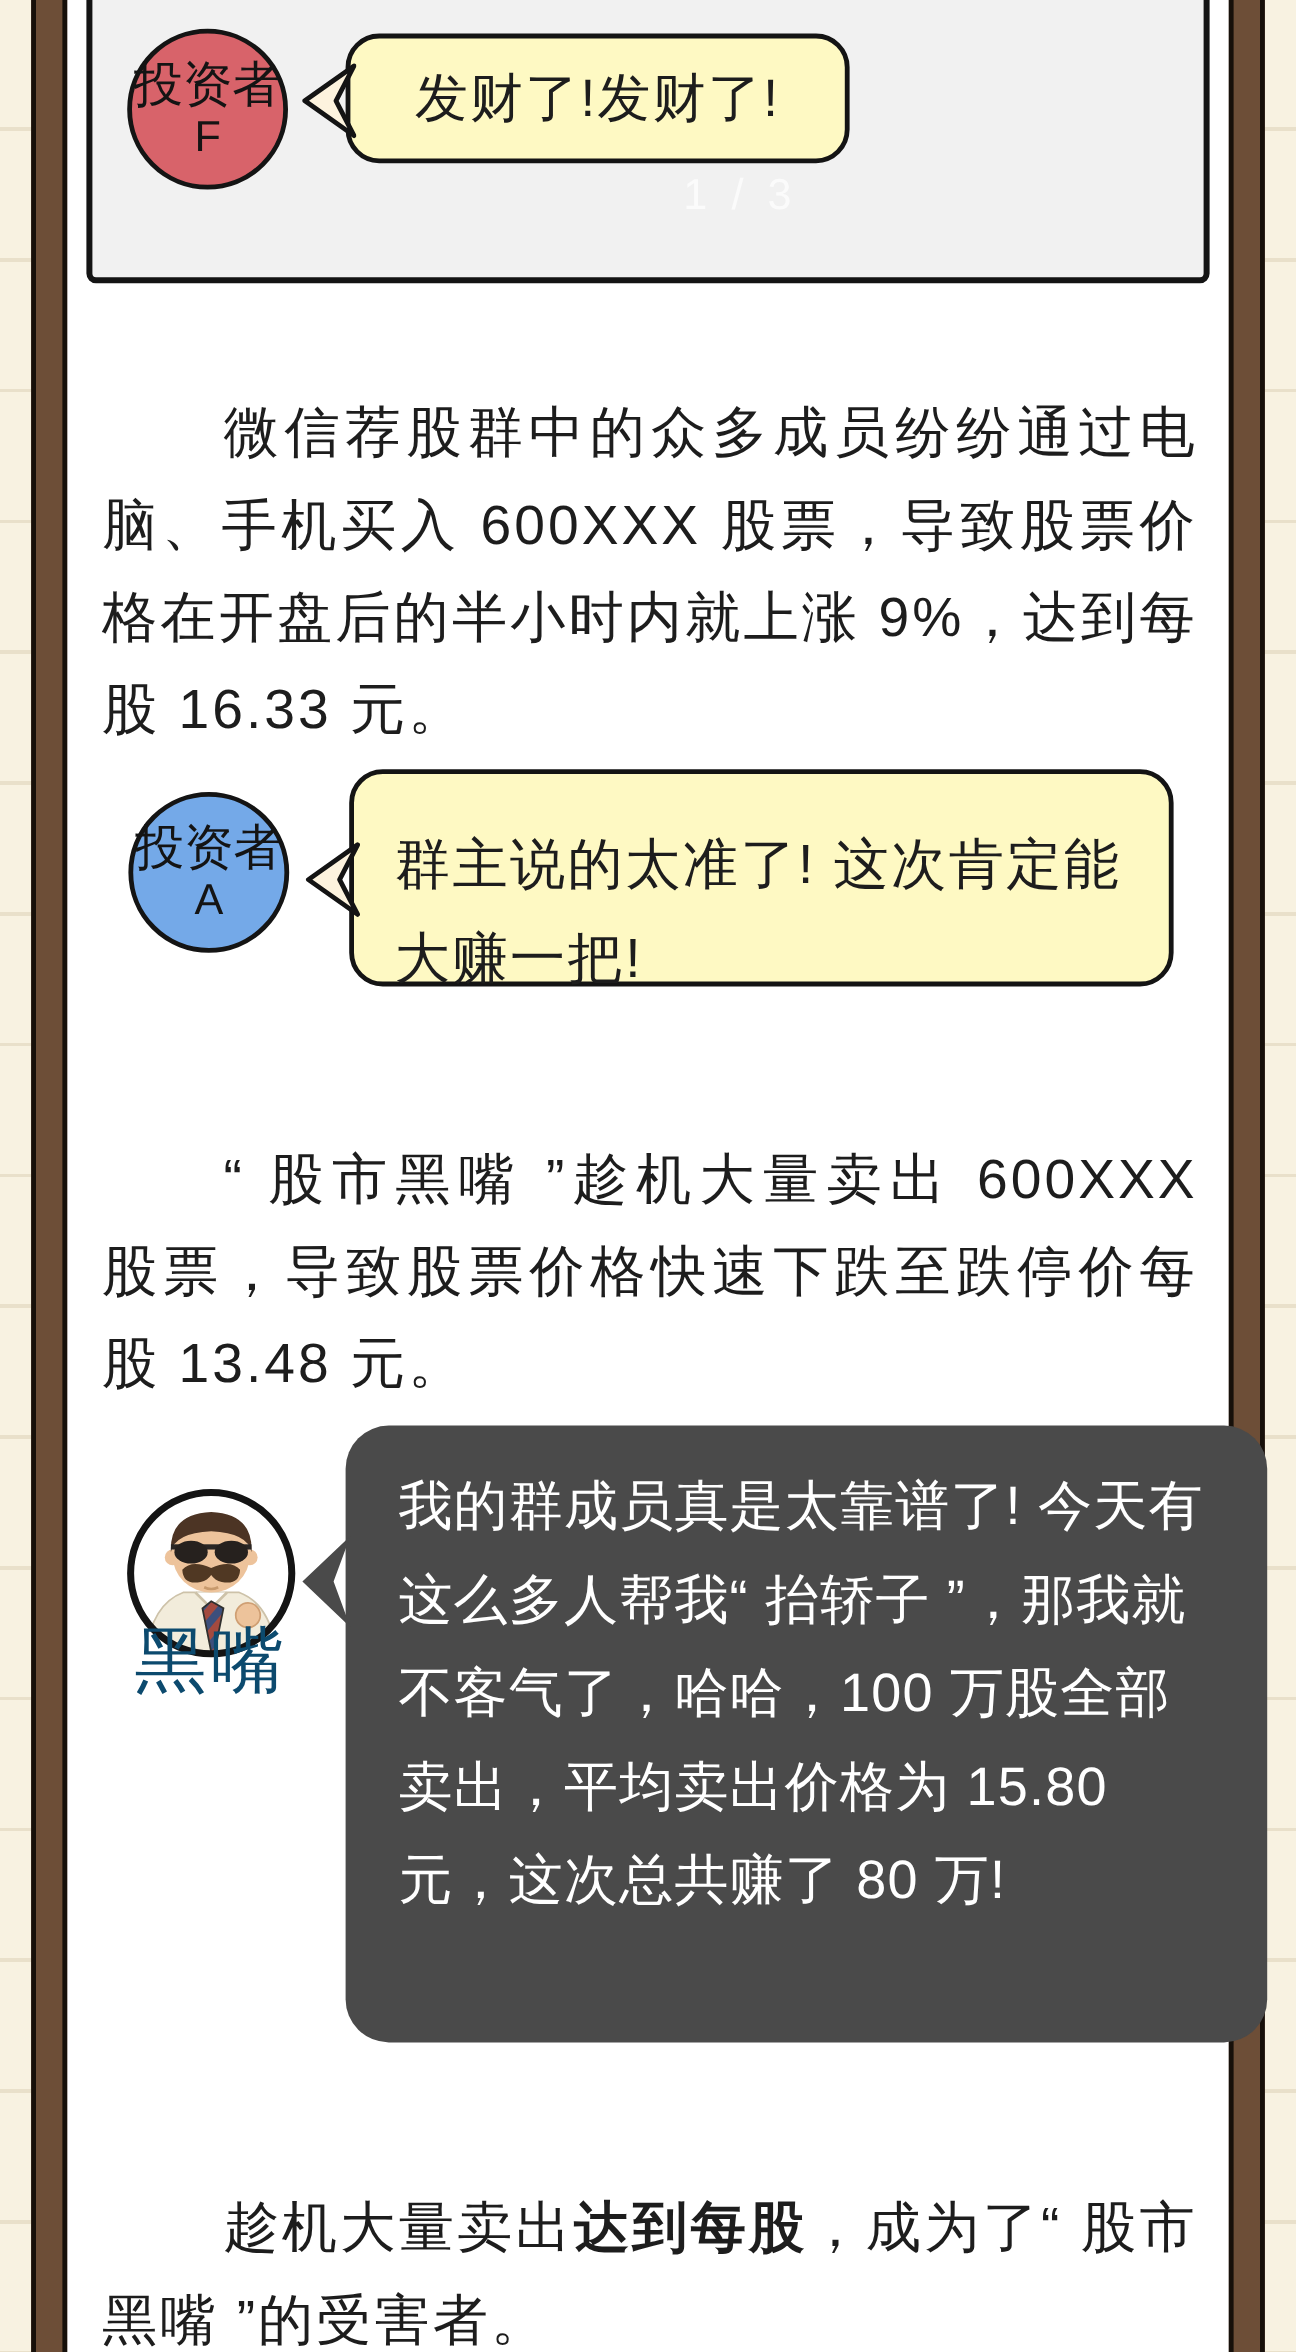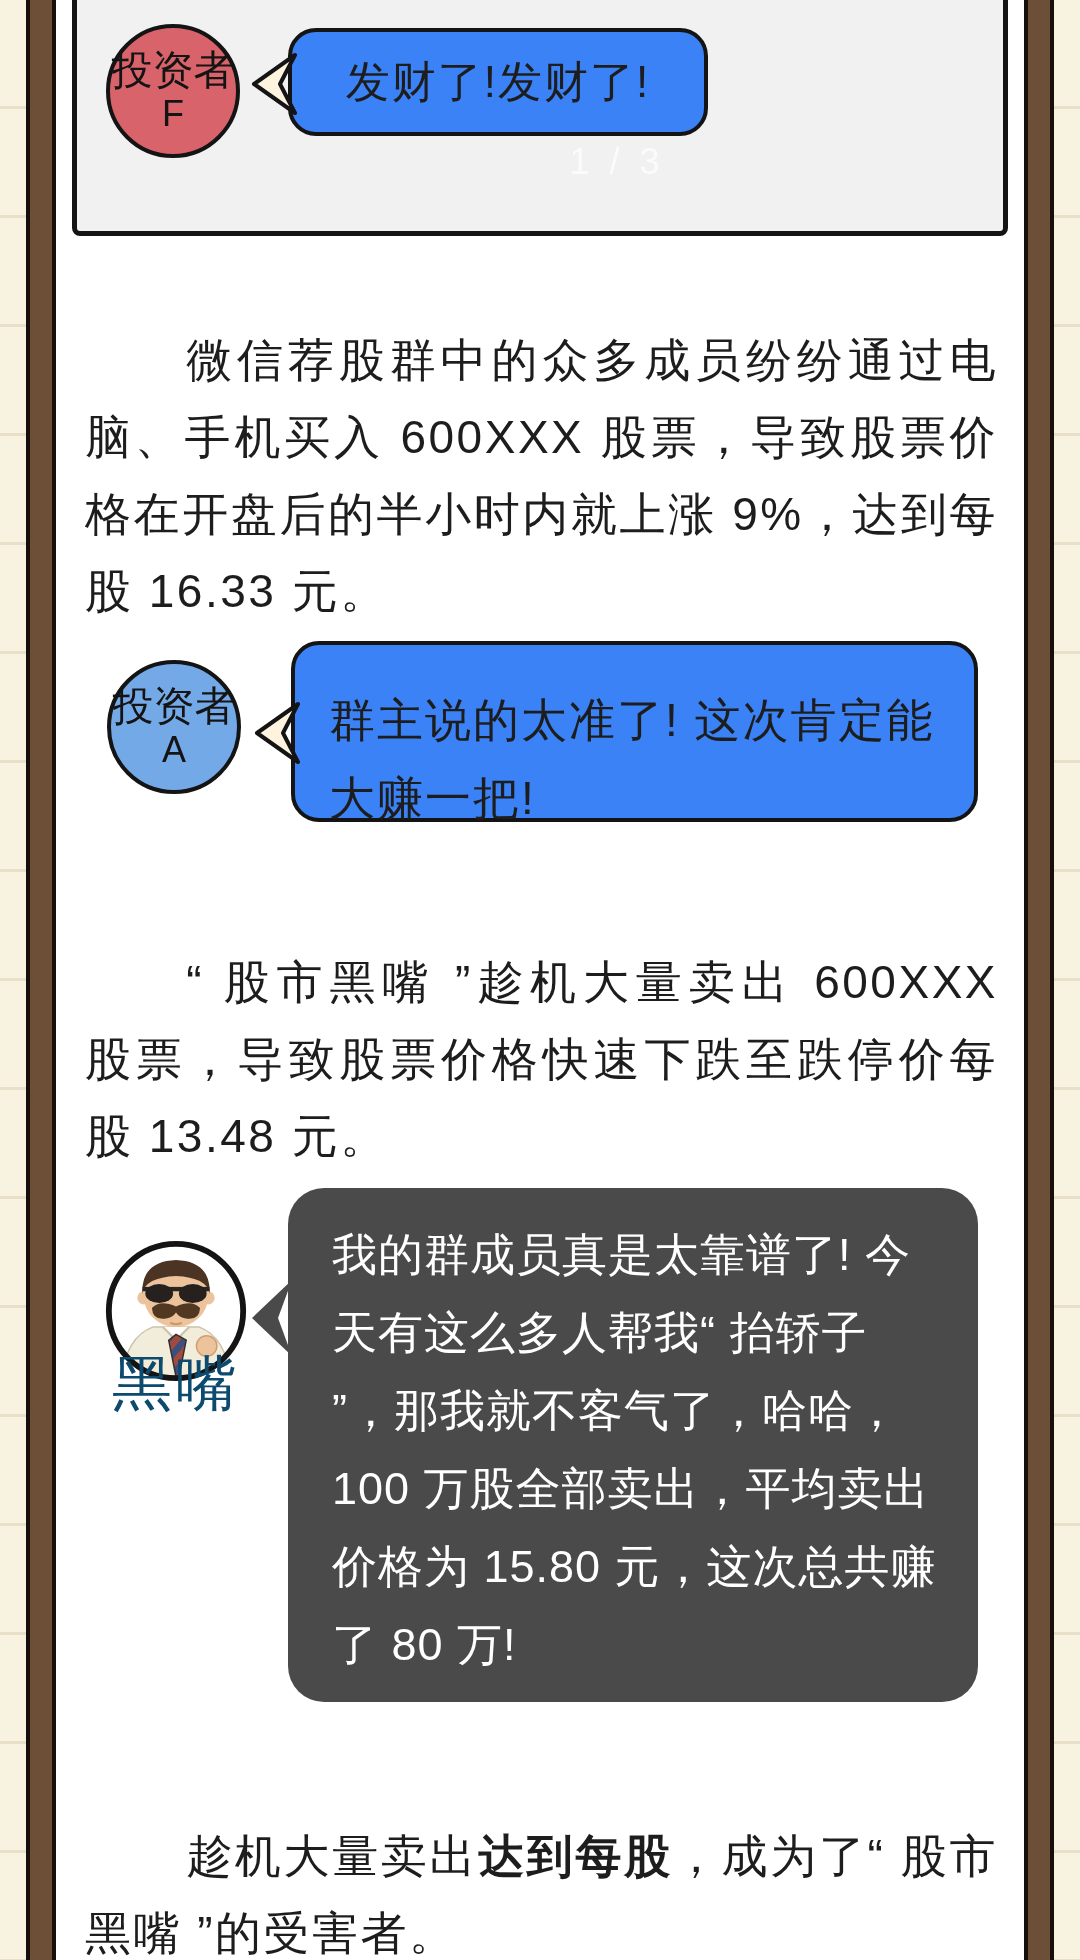--- a/index.html
+++ b/index.html
@@ -52,35 +52,35 @@
   }
   .avatar-hz svg{display:block;width:146px;height:146px;}
   .label-hz{
     position:absolute;left:83px;top:1344px;width:186px;
     text-align:center;font-size:60px;color:#0c4a6e;letter-spacing:4px;
   }
 
   
   .bubble{
     position:absolute;box-sizing:border-box;
-    background:#3b82f6;border:4px solid #141414;border-radius:28px;
+    background:#fef9c3;border:4px solid #141414;border-radius:28px;
   }
   .bubble .tail{position:absolute;}
   .bubble-f{
     left:288px;top:28px;width:420px;height:108px;
     display:flex;align-items:center;justify-content:center;
     font-size:44px;letter-spacing:2px;
   }
   .bubble-a{
     left:291px;top:641px;width:687px;height:181px;
     padding:36px 30px 26px 34px;
     font-size:46px;line-height:78px;letter-spacing:2px;
   }
   .bubble-dark{
-    left:288px;top:1188px;width:690px;height:514px;
+    left:288px;top:1188px;width:768px;height:514px;
     background:#4a4a4a;border:none;border-radius:36px;
     padding:28px 36px 28px 44px;box-sizing:border-box;
     color:#ffffff;font-size:45px;line-height:78px;letter-spacing:1px;
   }
 
   
   .para{
     position:absolute;left:85px;width:913px;
     font-size:46px;line-height:77px;letter-spacing:2.5px;
     text-align:justify;text-indent:2.2em;color:#1d1d1d;

